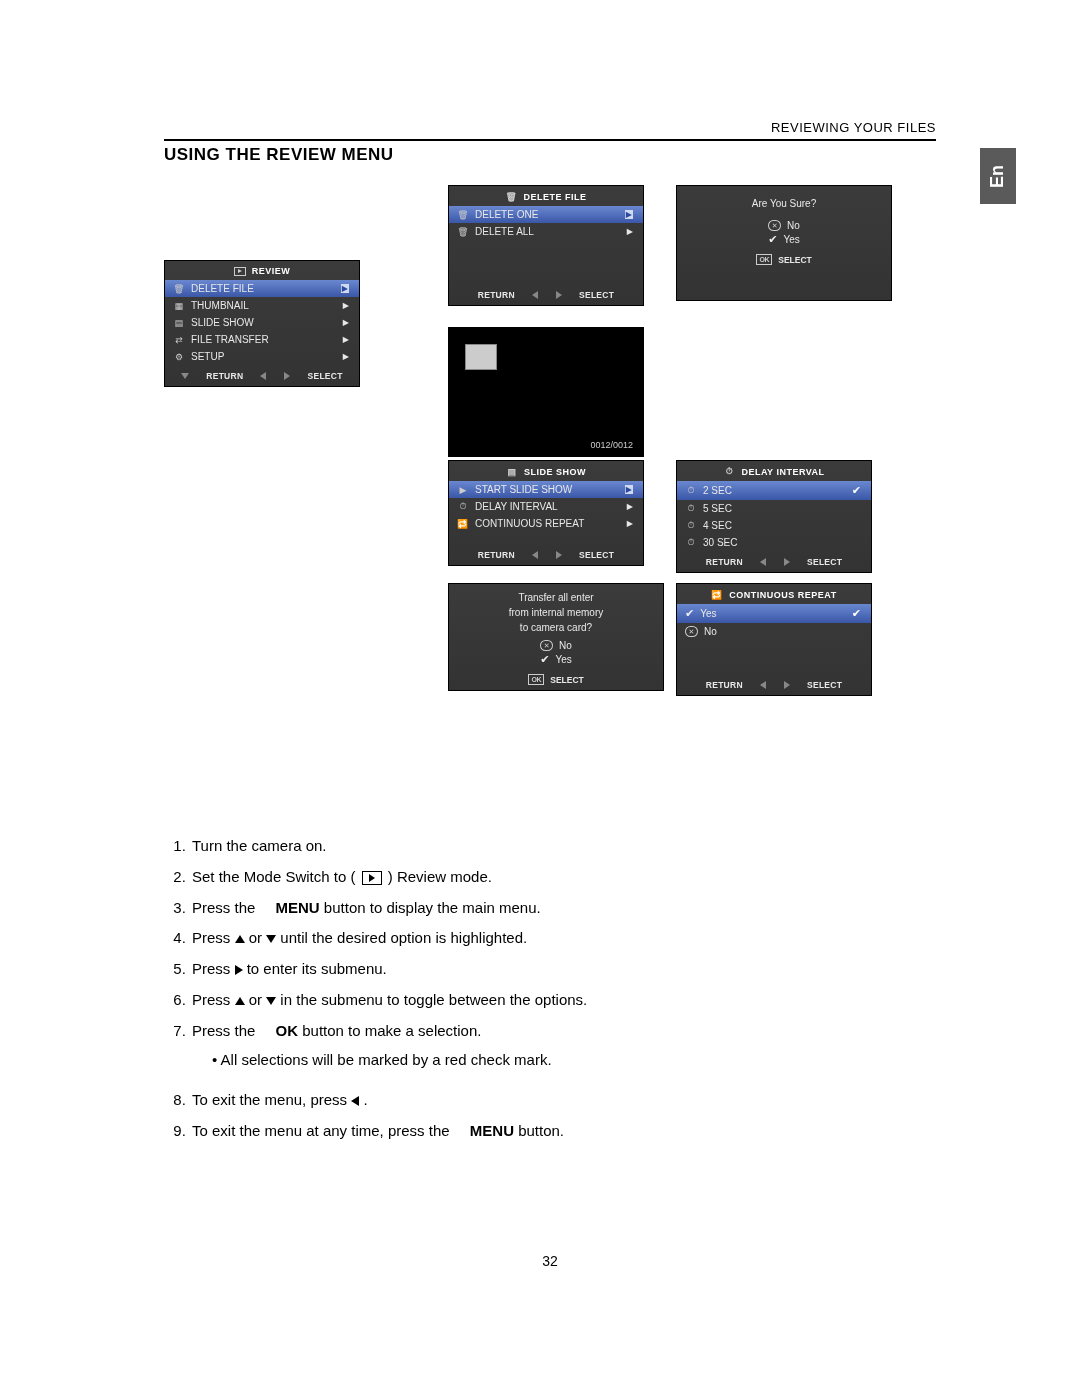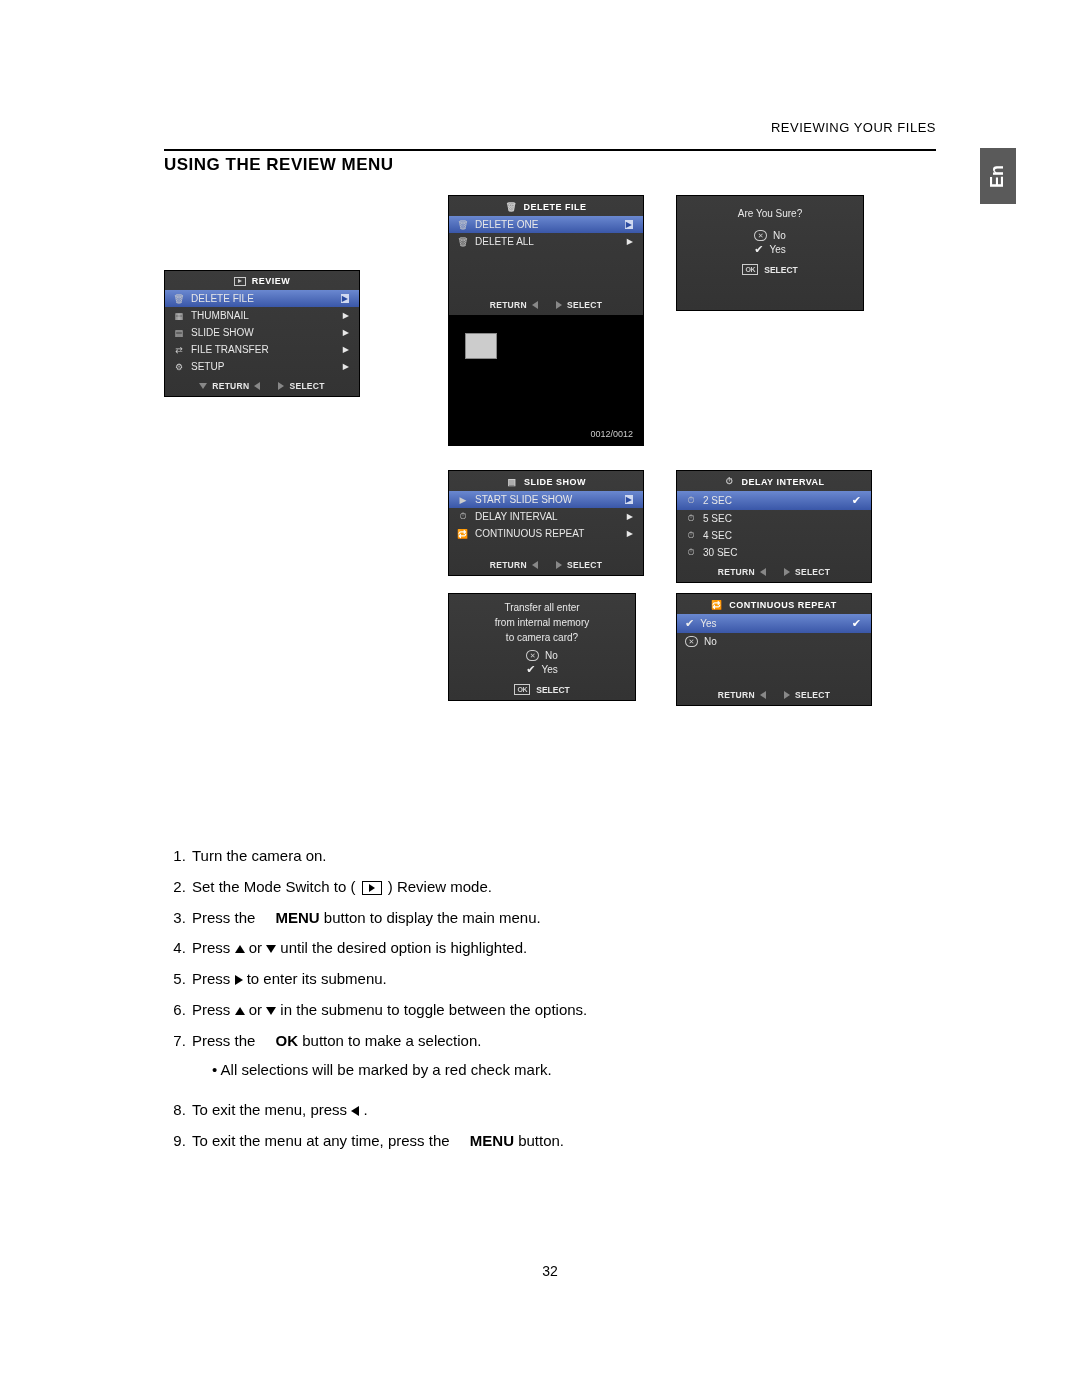--- a/index.html
+++ b/index.html
@@ -13,21 +13,21 @@
   .page {
     width: 1080px;
     padding: 120px 144px 60px 164px;
     position: relative;
   }
   .header-right {
     text-align: right;
     font-size: 13px;
     letter-spacing: 0.5px;
     border-bottom: 2px solid #000;
-    padding-bottom: 14px;
+    padding-bottom: 4px;
     margin-bottom: 2px;
   }
   .title {
     font-weight: bold;
     font-size: 17px;
     letter-spacing: 0.5px;
     margin-top: 4px;
     margin-bottom: 20px;
   }
   .lang-tab {
@@ -88,21 +88,21 @@
   .menu-item .check { margin-left:auto; color:#fff; font-size:11px; }
   .footer-bar {
     display:flex;
     justify-content:center;
     gap:18px;
     padding: 6px 0 5px;
     font-size: 8.5px;
     font-weight:bold;
     letter-spacing:0.3px;
   }
-  .footer-bar .grp { display:flex; align-items:center; gap:5px; }
+  .footer-bar .grp { display:flex; align-items:center; gap:17px; }
   .tri { display:inline-block; width:0; height:0; }
   .tri-l { border-top:4px solid transparent; border-bottom:4px solid transparent; border-right:6px solid #888; }
   .tri-r { border-top:4px solid transparent; border-bottom:4px solid transparent; border-left:6px solid #888; }
   .tri-d { border-left:4px solid transparent; border-right:4px solid transparent; border-top:6px solid #888; }
   .icon-box {
     display:inline-flex; align-items:center; justify-content:center;
     width:12px; height:9px; border:1px solid #ccc; font-size:6px; color:#ccc;
   }
   .ico { width:12px; height:11px; display:inline-flex; align-items:center; justify-content:center; font-size:9px; color:#ccc; }
 
@@ -116,21 +116,21 @@
   }
   .thumb-box {
     position:absolute; left:16px; top:16px;
     width:32px; height:26px; background:#ccc; border:1px solid #888;
   }
   .thumb-counter { position:absolute; right:10px; bottom:6px; color:#ccc; font-size:9px; }
 
   
   .confirm {
     position:absolute;
-    width:188px;
+    width:216px;
     background: linear-gradient(#3b3b3b,#333);
     border:1px solid #000;
     color:#e8e8e8;
     font-size:10px;
     text-align:center;
   }
   .confirm .msg { padding:10px 14px 8px; line-height:1.5; }
   .opt-row { display:flex; align-items:center; justify-content:center; gap:6px; padding:1px 0; font-size:10px; }
   .circ-x {
     display:inline-flex; align-items:center; justify-content:center;
@@ -261,21 +261,21 @@
       <div class="opt-row">
           <span class="chk">✔</span>
           <span>Yes</span>
         </div>
       <div class="sel-footer">
           <span class="ok-box">OK</span>
           <span>SELECT</span>
         </div>
     </div>
 
-    <div class="thumb-screen" style="left:284px; top:121px;">
+    <div class="thumb-screen" style="left:284px; top:142px;">
       <div class="thumb-box"></div>
       <div class="thumb-counter">0012/0012</div>
     </div>
 
     <div class="panel" style="left:284px; top:275px;">
       <div class="panel-title">
           <span class="ico">▤</span>
           <span>SLIDE SHOW</span>
         </div>
       <div class="menu-item hl">

